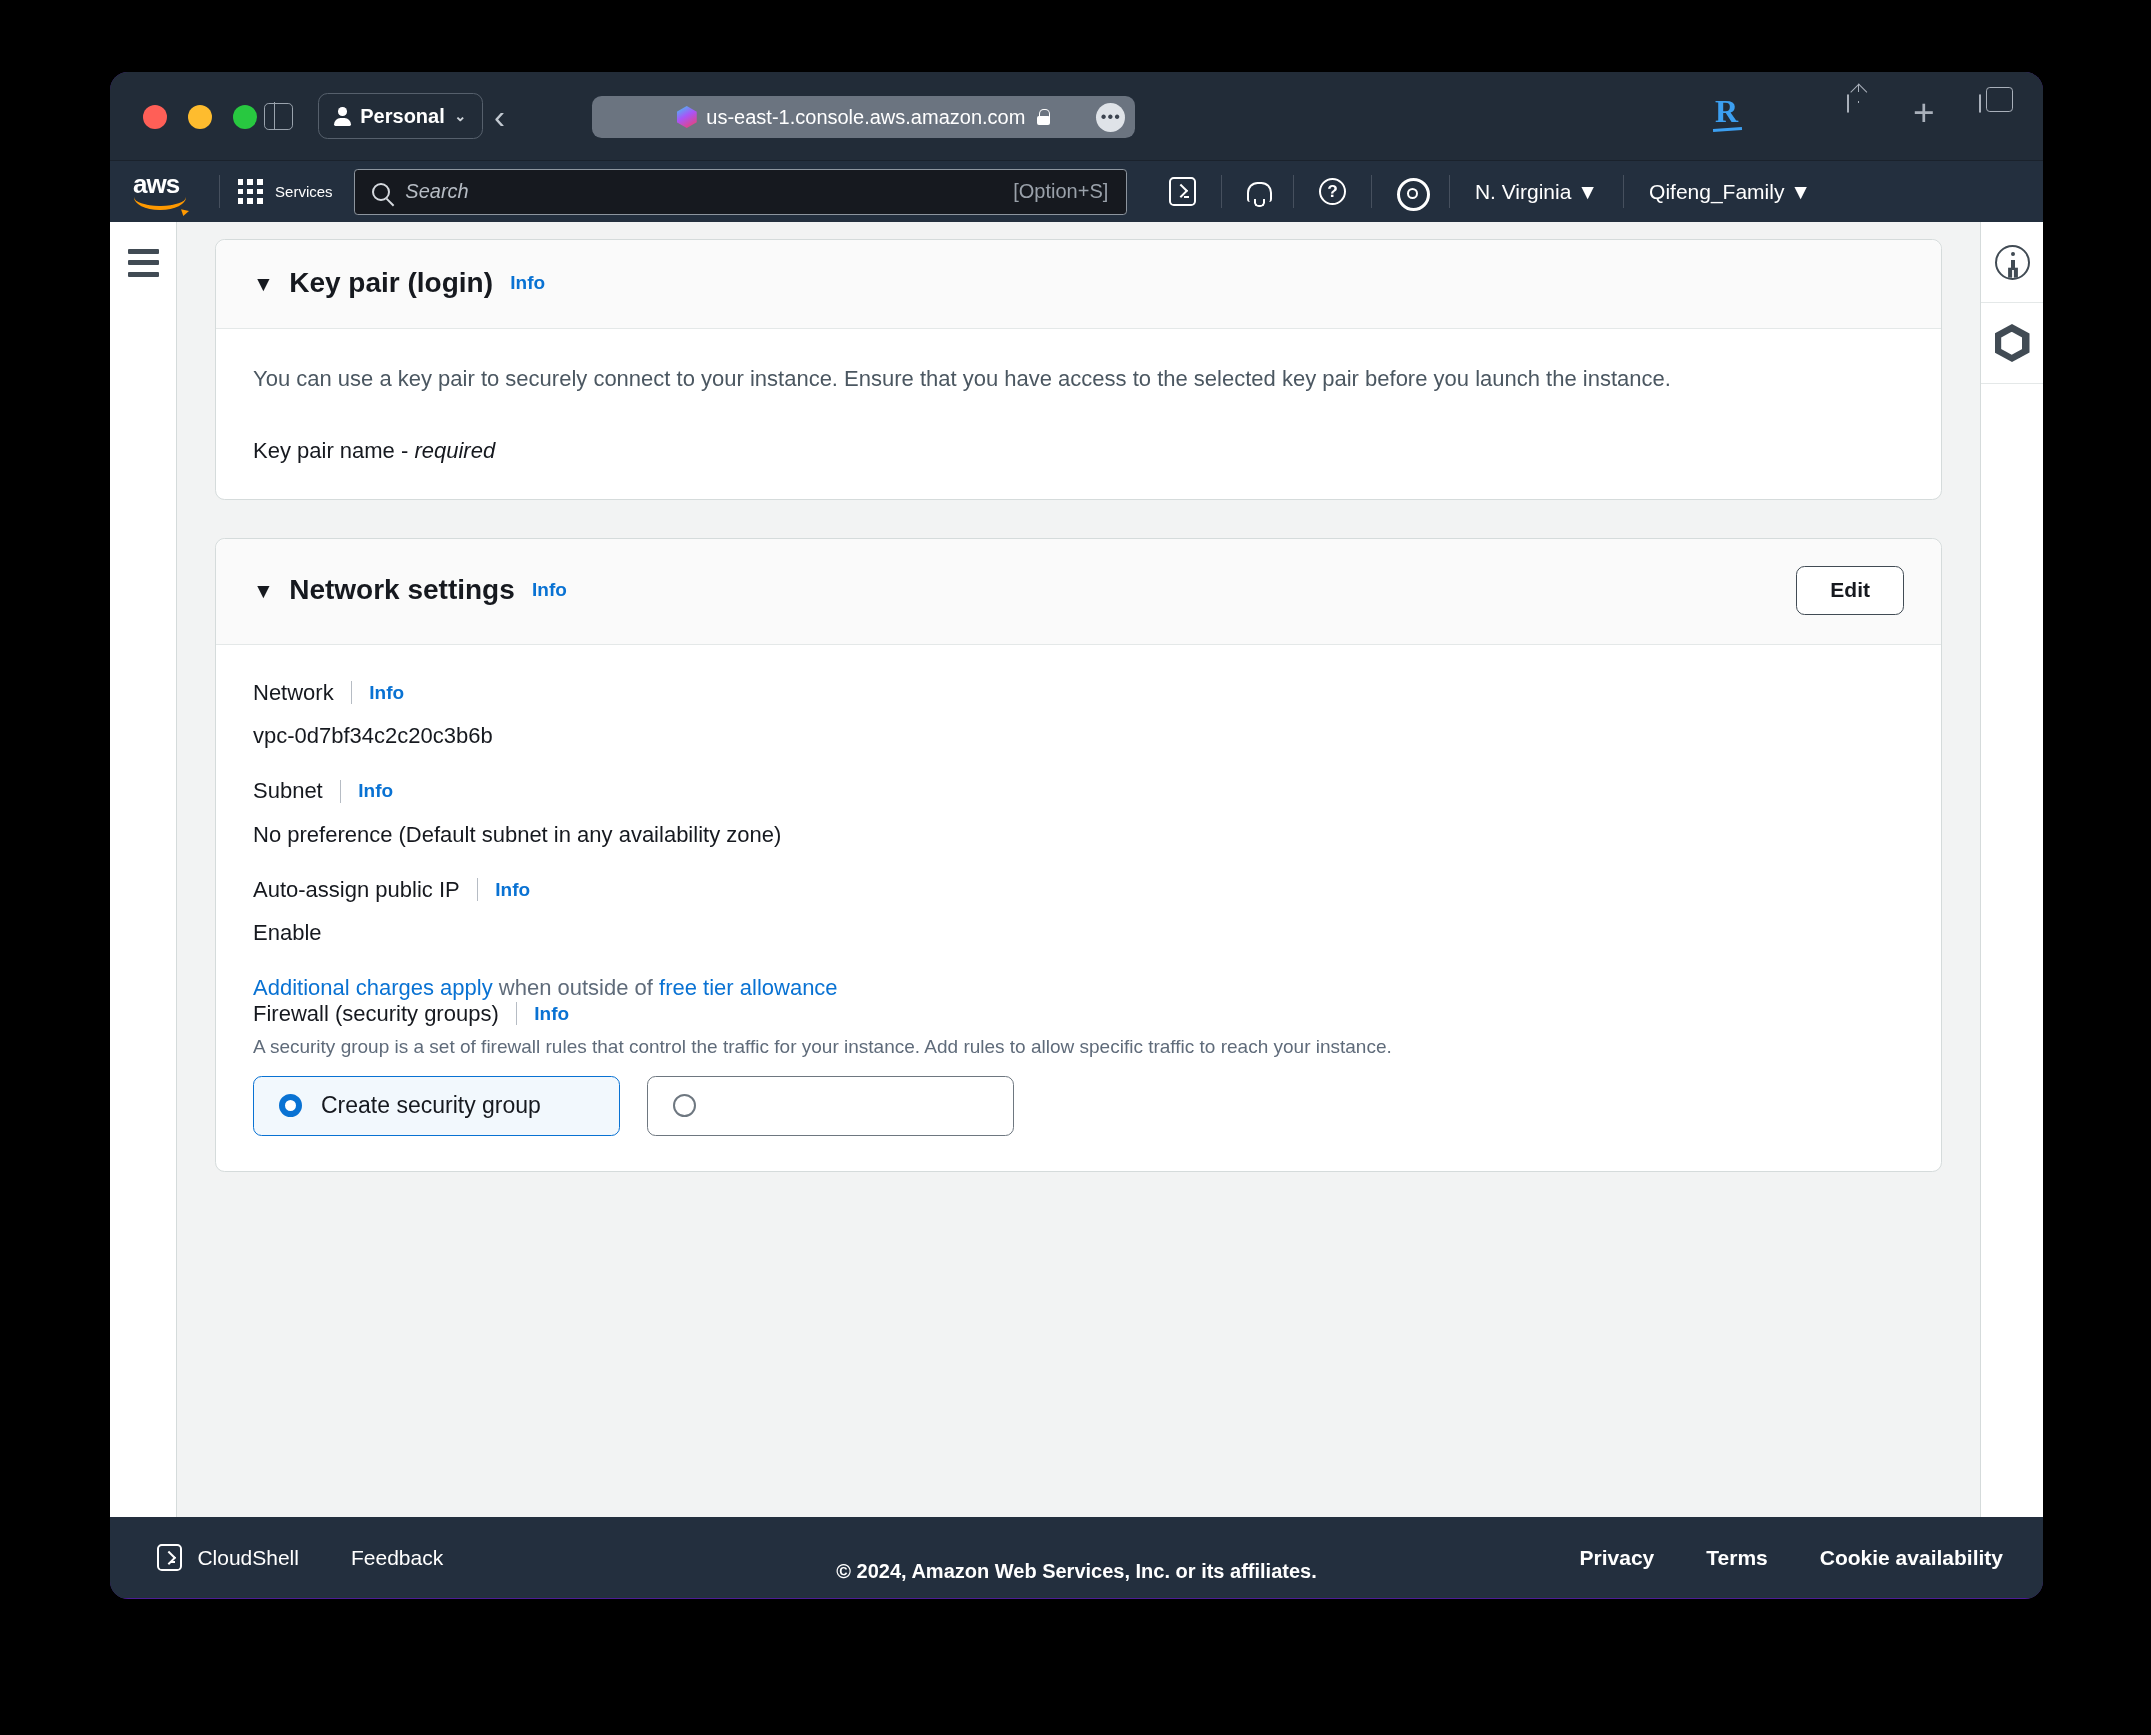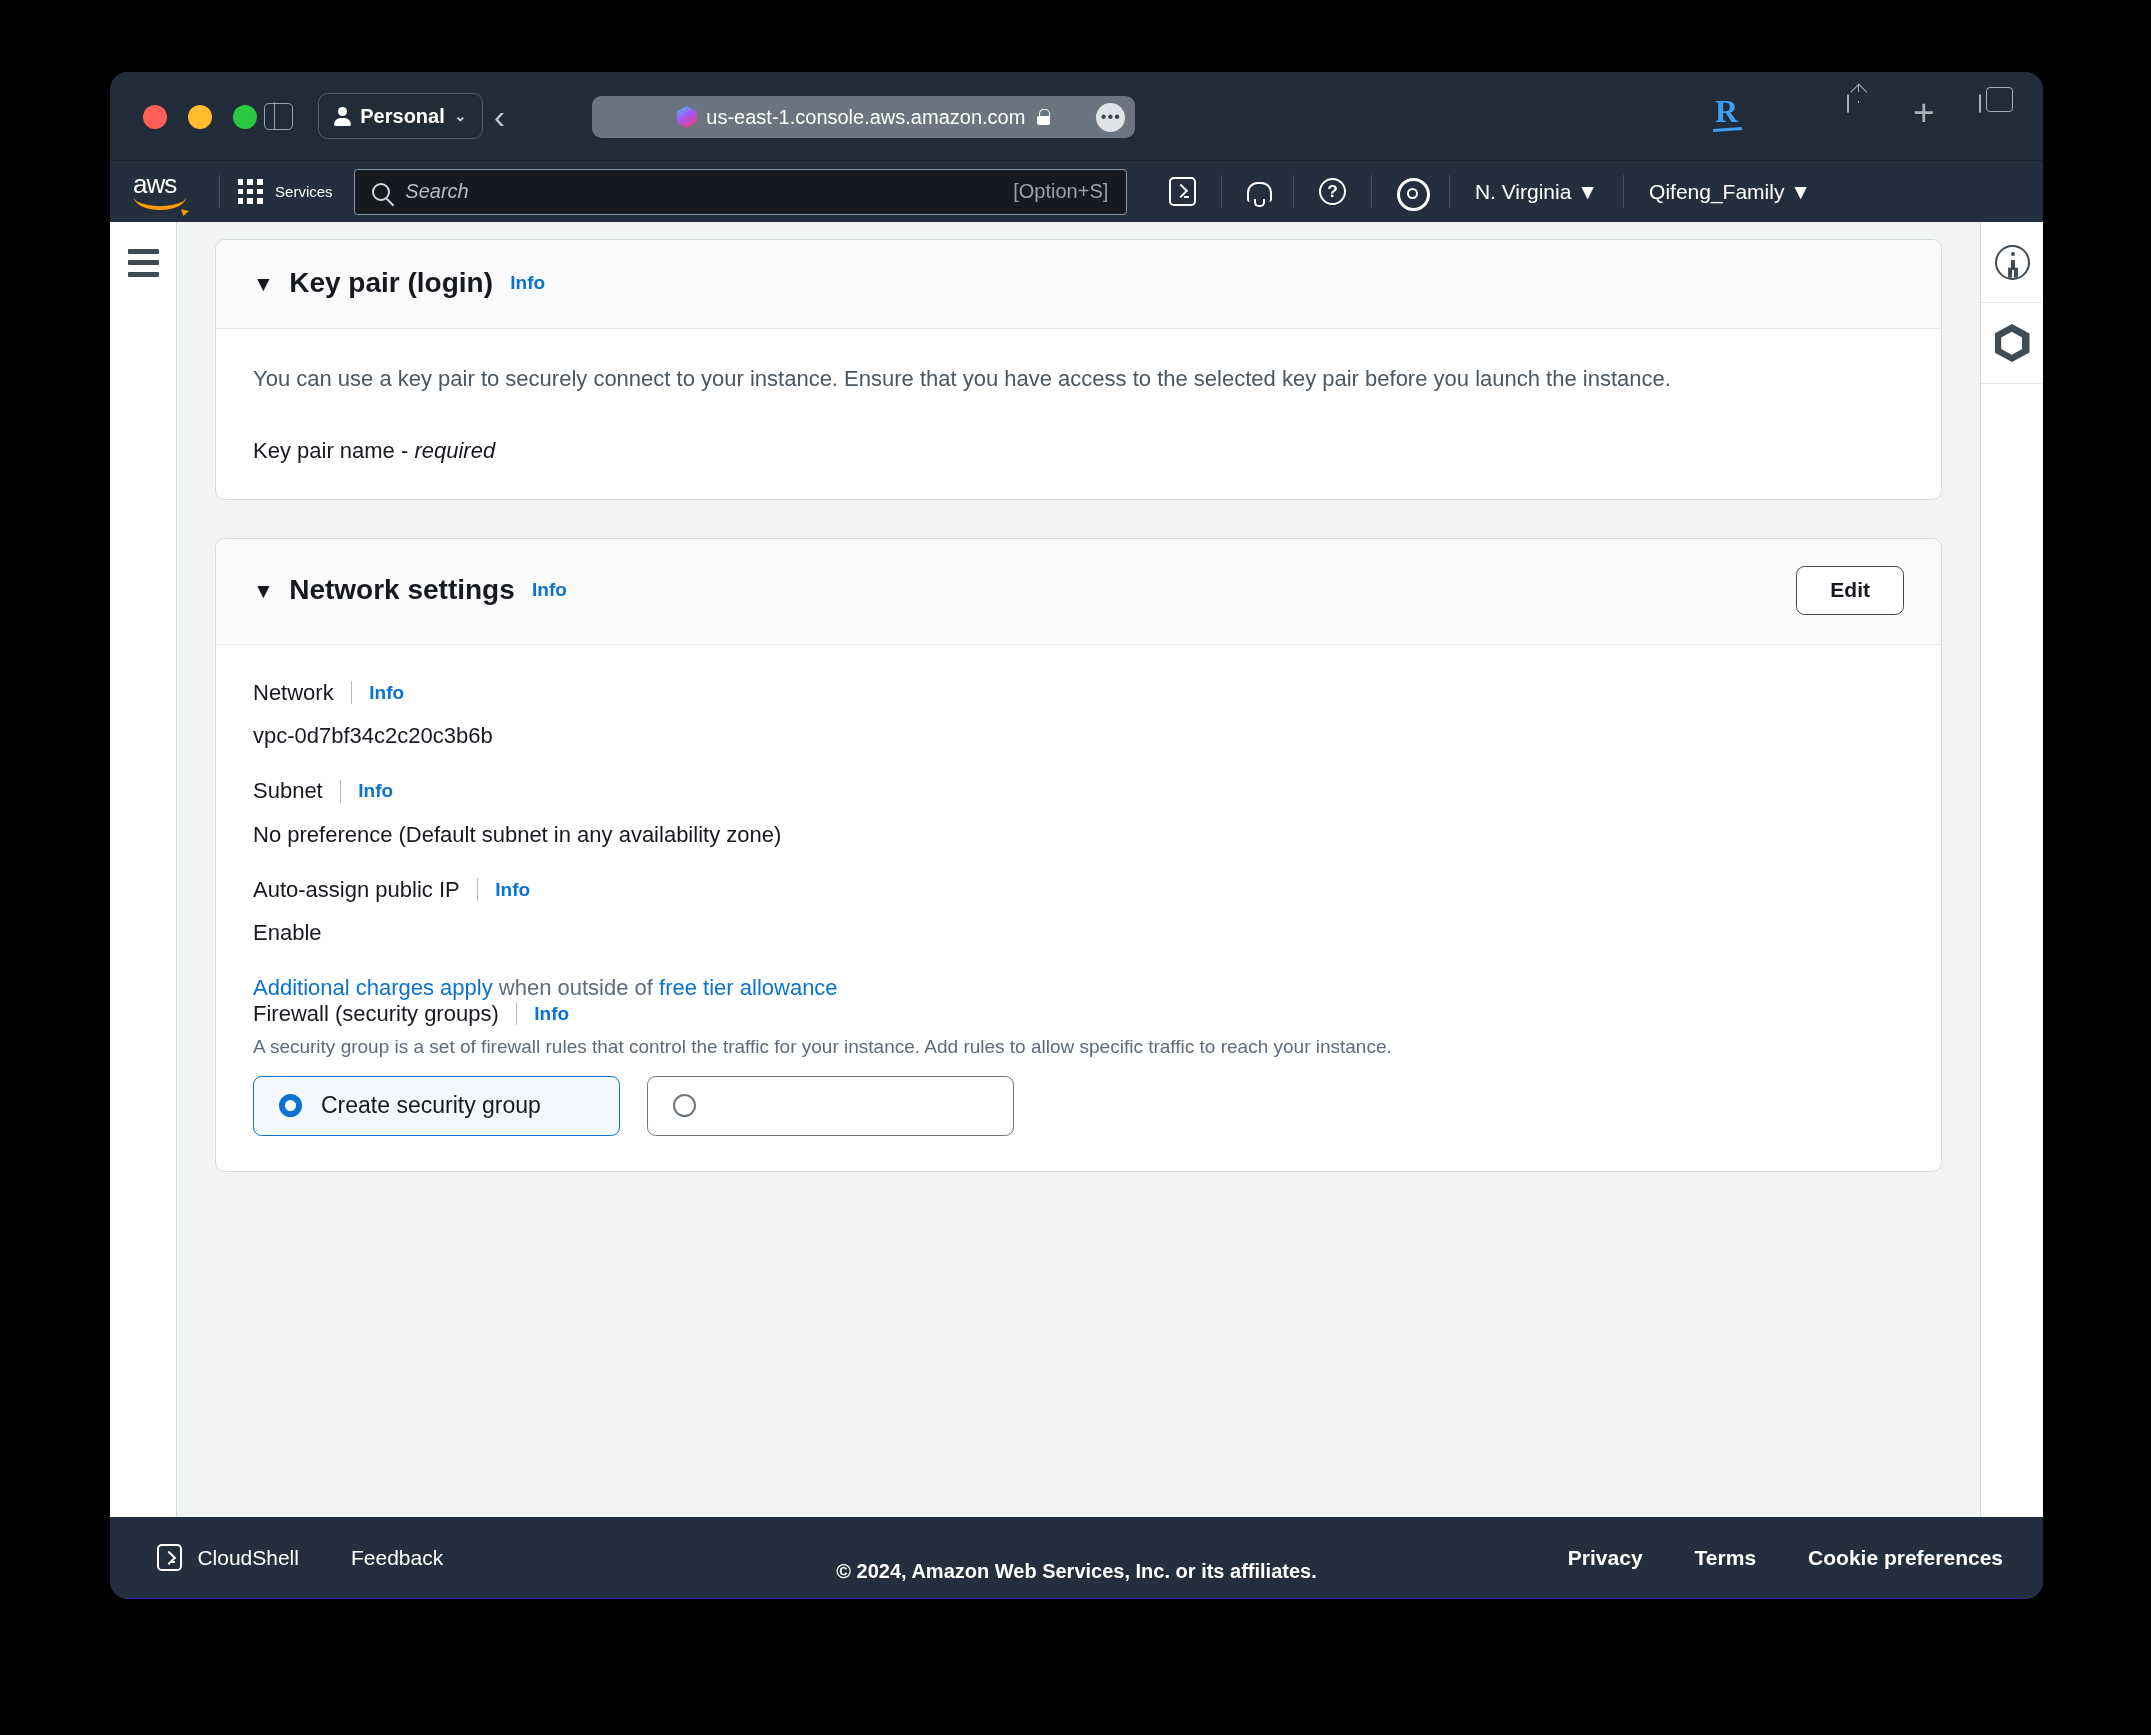--- a/index.html
+++ b/index.html
@@ -136,21 +136,21 @@
   .tabs-icon { width:25px; height:23px; border:1.9px solid #a9b0ba; border-radius:3.8px; position:relative; margin-top:5.8px;}
   .tabs-icon:after{content:"";position:absolute;left:5.8px;top:-7.7px;width:25px;height:23px;
     border:1.9px solid #a9b0ba;border-radius:3.8px;}
 
   
   .awsnav {
     position: relative; height: 61px; background: #232f3e;
     display: flex; align-items: center;
   }
   .aws-logo { margin-left: 23px; width: 69px; position: relative; }
-  .aws-logo .wm { color:#fff; font-size: 26px; font-weight: normal; letter-spacing:-1px; line-height:23px;}
+  .aws-logo .wm { color:#fff; font-size: 26px; font-weight: bold; letter-spacing:-1px; line-height:23px;}
   .aws-logo .smile {
     width: 52px; height: 13.4px; margin-top:1px; margin-left:1px;
     border-bottom: 4.8px solid #ff9900; border-radius: 0 0 50% 50%/ 0 0 100% 100%;
     position: relative;
   }
   .aws-logo .smile:after{
     content:"";position:absolute;right:-2.9px;bottom:-8.6px;border-left:7.7px solid #ff9900;
     border-top:4.8px solid transparent;border-bottom:3.8px solid transparent;transform:rotate(-18deg);
   }
   .nav-div { width:1px; height:33px; background:#46505e; margin: 0 17.3px; }
@@ -544,20 +544,20 @@
       <div class="footer-left">
         <span class="cs">
           <span class="term-icon"></span>
           <span>CloudShell</span>
         </span>
         <span class="footer-link">Feedback</span>
       </div>
       <div class="footer-right">
         <span class="footer-link">Privacy</span>
         <span class="footer-link">Terms</span>
-        <span class="footer-link">Cookie preferences</span>
+        <span class="footer-link">Cookie availability</span>
       </div>
       <div class="copyright">© 2024, Amazon Web Services, Inc. or its affiliates.</div>
     </div>
 
   </div>
 </div>
 
 
 </body></html>

